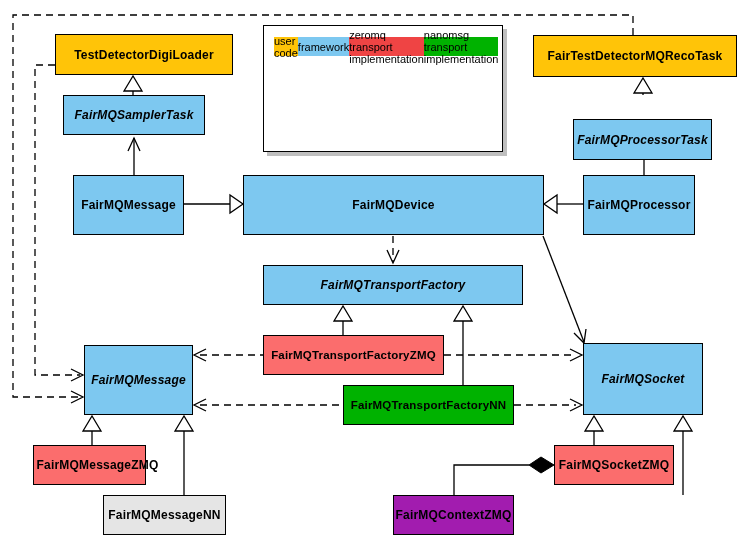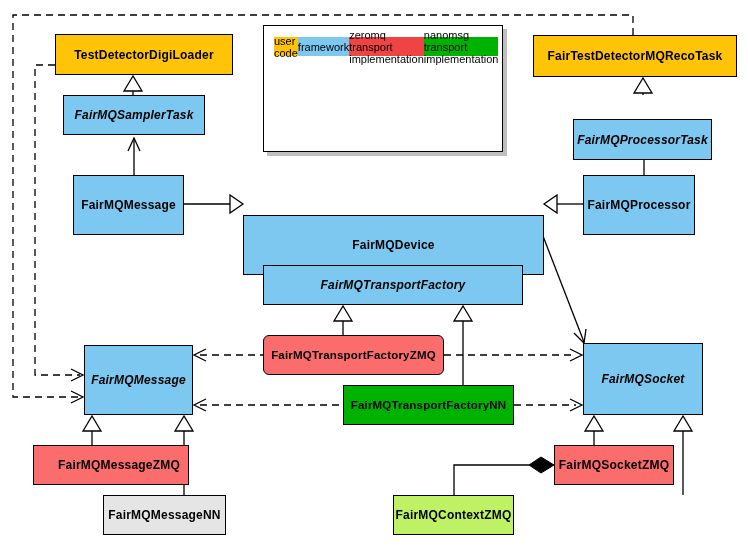--- a/index.html
+++ b/index.html
@@ -162,36 +162,36 @@
   <div class="node" style="left: 55px; top: 34px; width: 178px; height: 41px; background: rgb(255, 196, 8);">TestDetectorDigiLoader</div>
 
   <div class="node" style="left: 533px; top: 35px; width: 204px; height: 42px; background: rgb(255, 196, 8);">FairTestDetectorMQRecoTask</div>
 
   <div class="node abstract" style="left: 63px; top: 95px; width: 142px; height: 40px; background: rgb(125, 200, 240);">FairMQSamplerTask</div>
 
   <div class="node abstract" style="left: 573px; top: 95px; width: 139px; height: 41px; background: rgb(125, 200, 240); margin-top: 24px;">FairMQProcessorTask</div>
 
   <div class="node" style="left: 73px; top: 175px; width: 111px; height: 60px; background: rgb(125, 200, 240);">FairMQMessage</div>
 
-  <div class="node" style="left: 243px; top: 175px; width: 301px; height: 60px; background: rgb(125, 200, 240); margin-top: 40px;">FairMQDevice</div>
+  <div class="node" style="left: 243px; top: 175px; width: 301px; height: 60px; background: rgb(125, 200, 240);">FairMQDevice</div>
 
   <div class="node" style="left: 583px; top: 175px; width: 112px; height: 60px; background: rgb(125, 200, 240);">FairMQProcessor</div>
 
   <div class="node abstract" style="left: 263px; top: 265px; width: 260px; height: 40px; background: rgb(125, 200, 240);">FairMQTransportFactory</div>
 
-  <div class="node" style="left: 263px; top: 335px; width: 181px; height: 40px; font-size: 11.5px; background: rgb(251, 109, 109); border-radius: 6px;">FairMQTransportFactoryZMQ</div>
+  <div class="node" style="left: 263px; top: 335px; width: 181px; height: 40px; font-size: 11.5px; background: rgb(251, 109, 109);">FairMQTransportFactoryZMQ</div>
 
   <div class="node" style="left: 343px; top: 385px; width: 171px; height: 40px; font-size: 11.5px; background: rgb(0, 178, 0);">FairMQTransportFactoryNN</div>
 
   <div class="node abstract" style="left: 84px; top: 345px; width: 109px; height: 70px; background: rgb(125, 200, 240);">FairMQMessage</div>
 
   <div class="node abstract" style="left: 583px; top: 343px; width: 120px; height: 72px; background: rgb(125, 200, 240);">FairMQSocket</div>
 
-  <div class="node" style="left: 33px; top: 445px; width: 156px; height: 40px; background: rgb(251, 109, 109); padding-left: 16px;">FairMQMessageZMQ</div>
+  <div class="node" style="left: 33px; top: 445px; width: 113px; height: 40px; background: rgb(251, 109, 109); padding-left: 16px;">FairMQMessageZMQ</div>
 
   <div class="node" style="left: 103px; top: 495px; width: 123px; height: 40px; background: #e5e5e5;">FairMQMessageNN</div>
 
-  <div class="node" style="left: 393px; top: 495px; width: 121px; height: 40px; background: #bef264;">FairMQContextZMQ</div>
+  <div class="node" style="left: 393px; top: 495px; width: 121px; height: 40px; background: #a21caf;">FairMQContextZMQ</div>
 
   <div class="node" style="left: 554px; top: 445px; width: 120px; height: 40px; background: rgb(251, 109, 109);">FairMQSocketZMQ</div>
 
 
 </div>
 
 </body></html>

